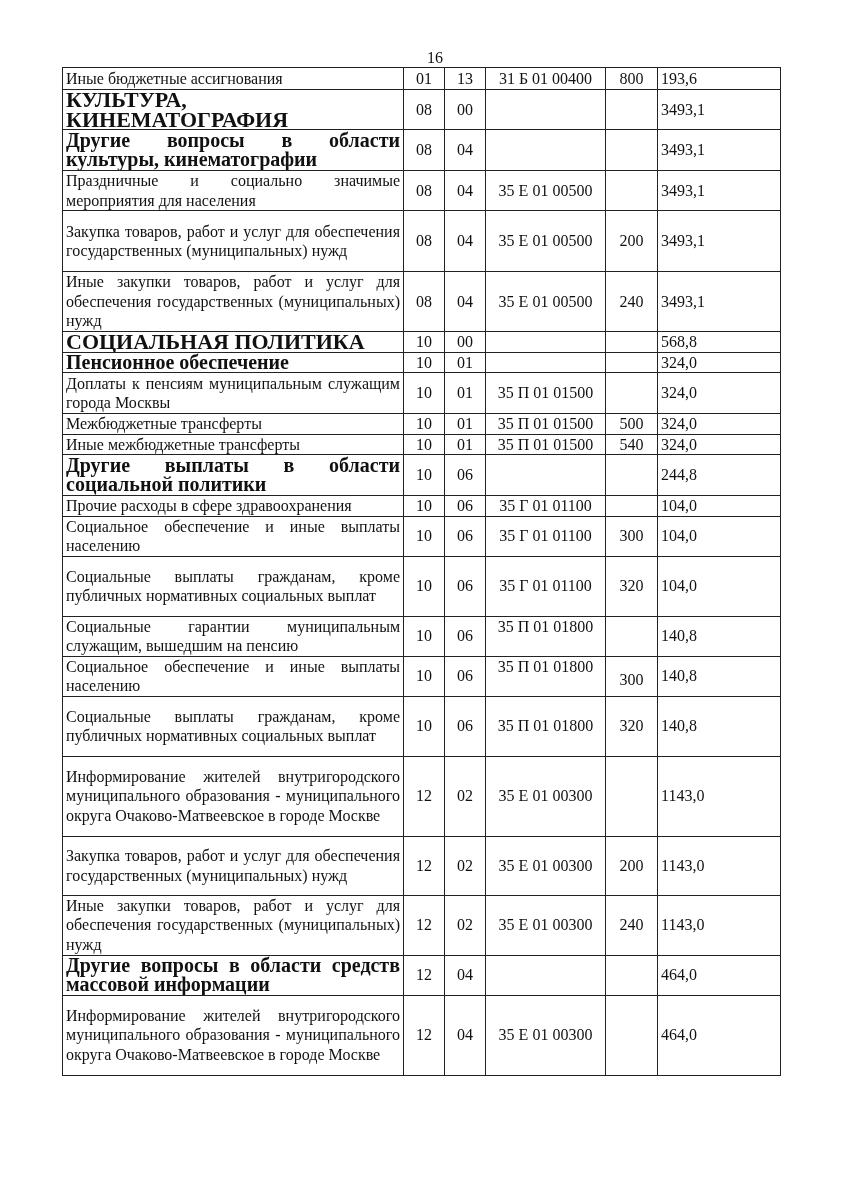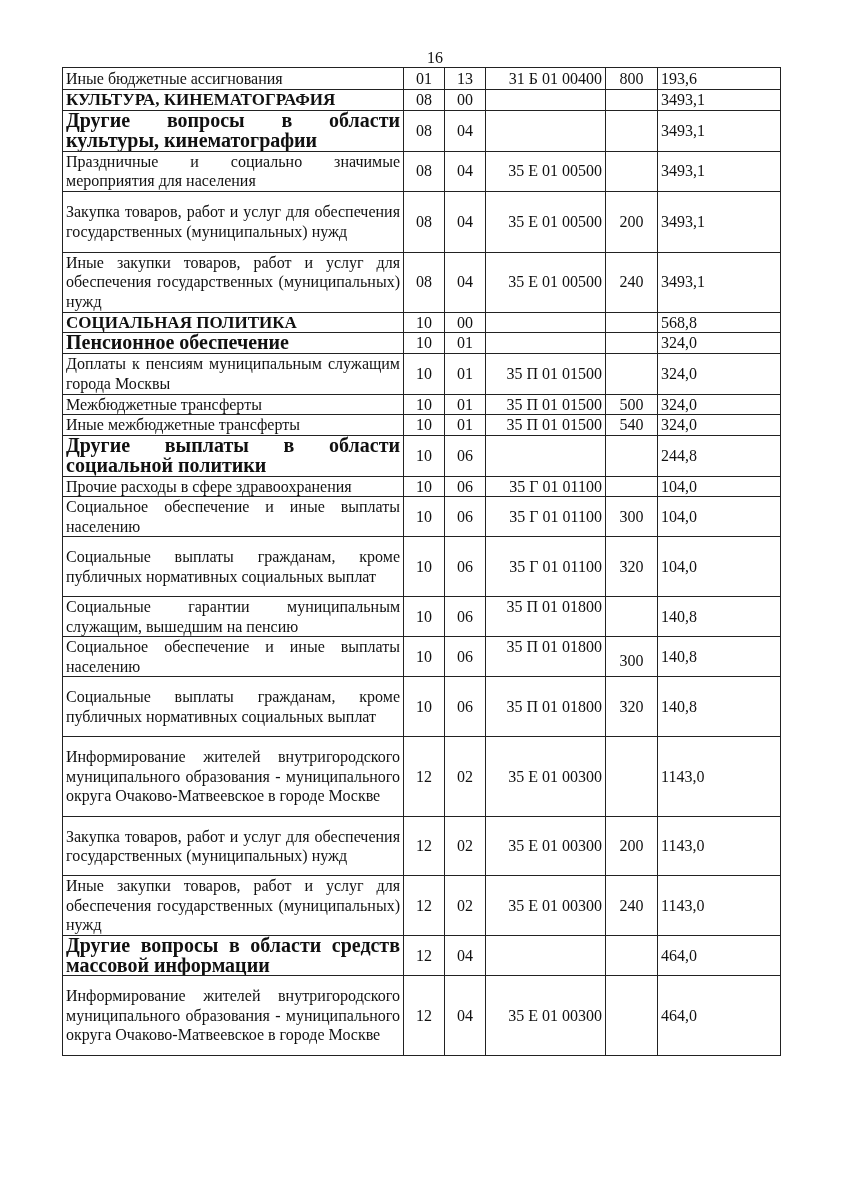--- a/index.html
+++ b/index.html
@@ -45,37 +45,37 @@
     }
     td.name {
       text-align: justify;
       text-align-last: left;
       margin-left: 12px;
     }
     td.code {
       text-align: center;
     }
     td.csr {
-      text-align: right;
+      text-align: center;
       padding-left: 6px;
     }
     td.csr.top {
       vertical-align: top;
       padding-top: 0px;
     }
     td.vr.low {
       padding-top: 8px;
     }
     td.amount {
       text-align: left;
       padding-left: 36px;
     }
     tr.section td.name {
       font-weight: bold;
-      font-size: 17px;
+      font-size: 22px;
       font-family: Liberation Serif, serif;
     }
     tr.subsection td.name {
       font-weight: bold;
       font-size: 20px;
     }
   </style>
 </head>
 <body>
 

